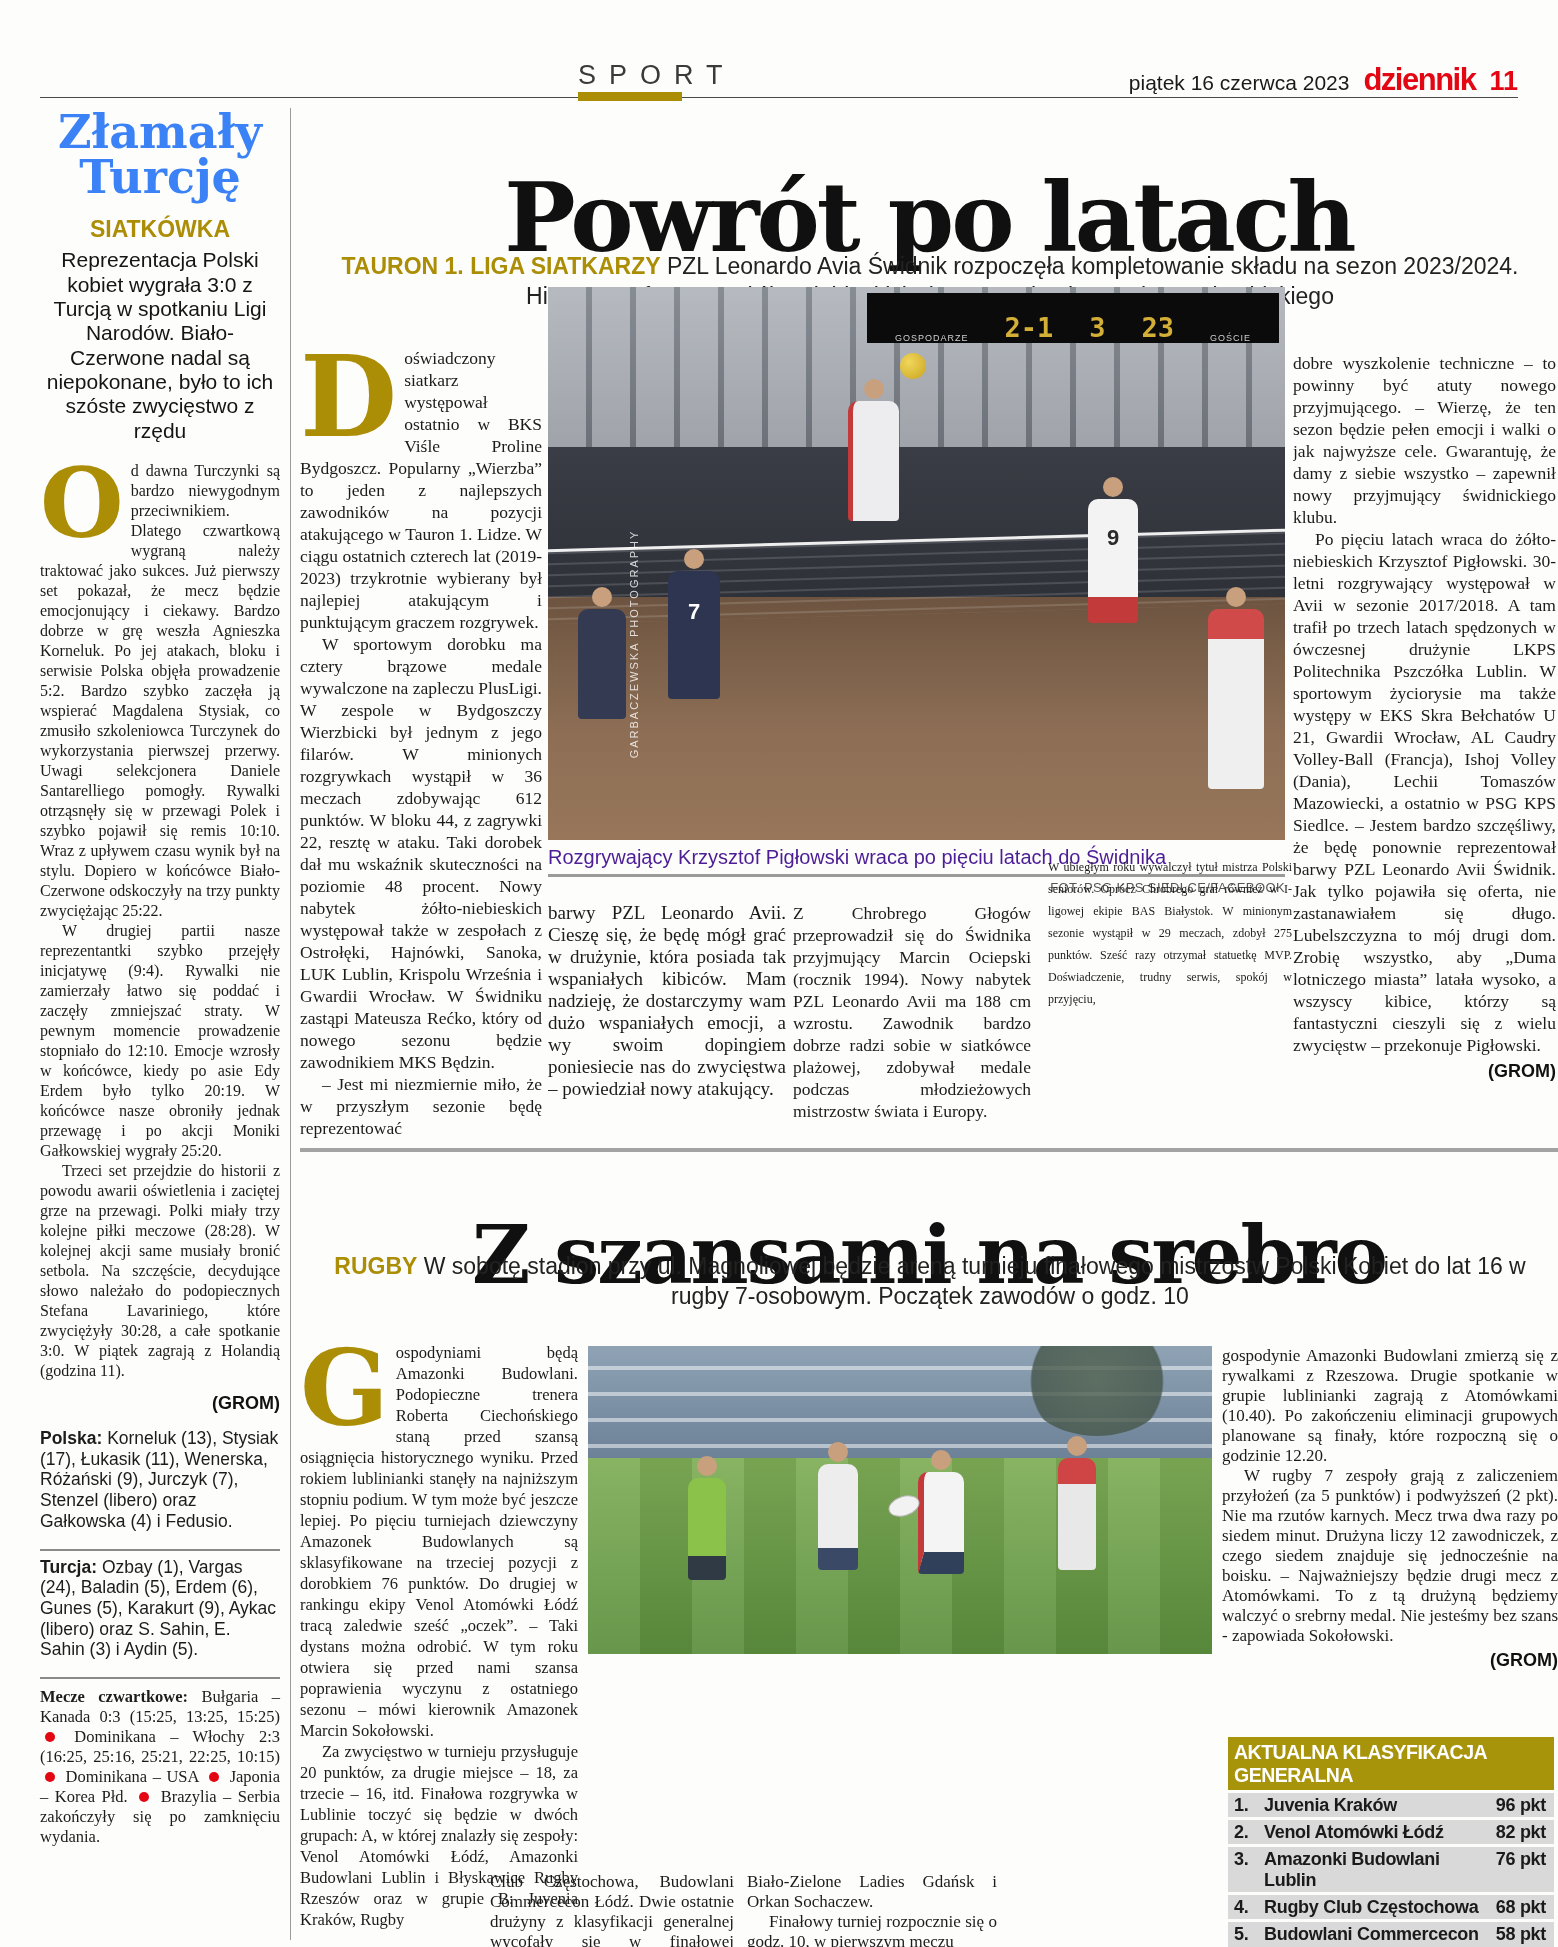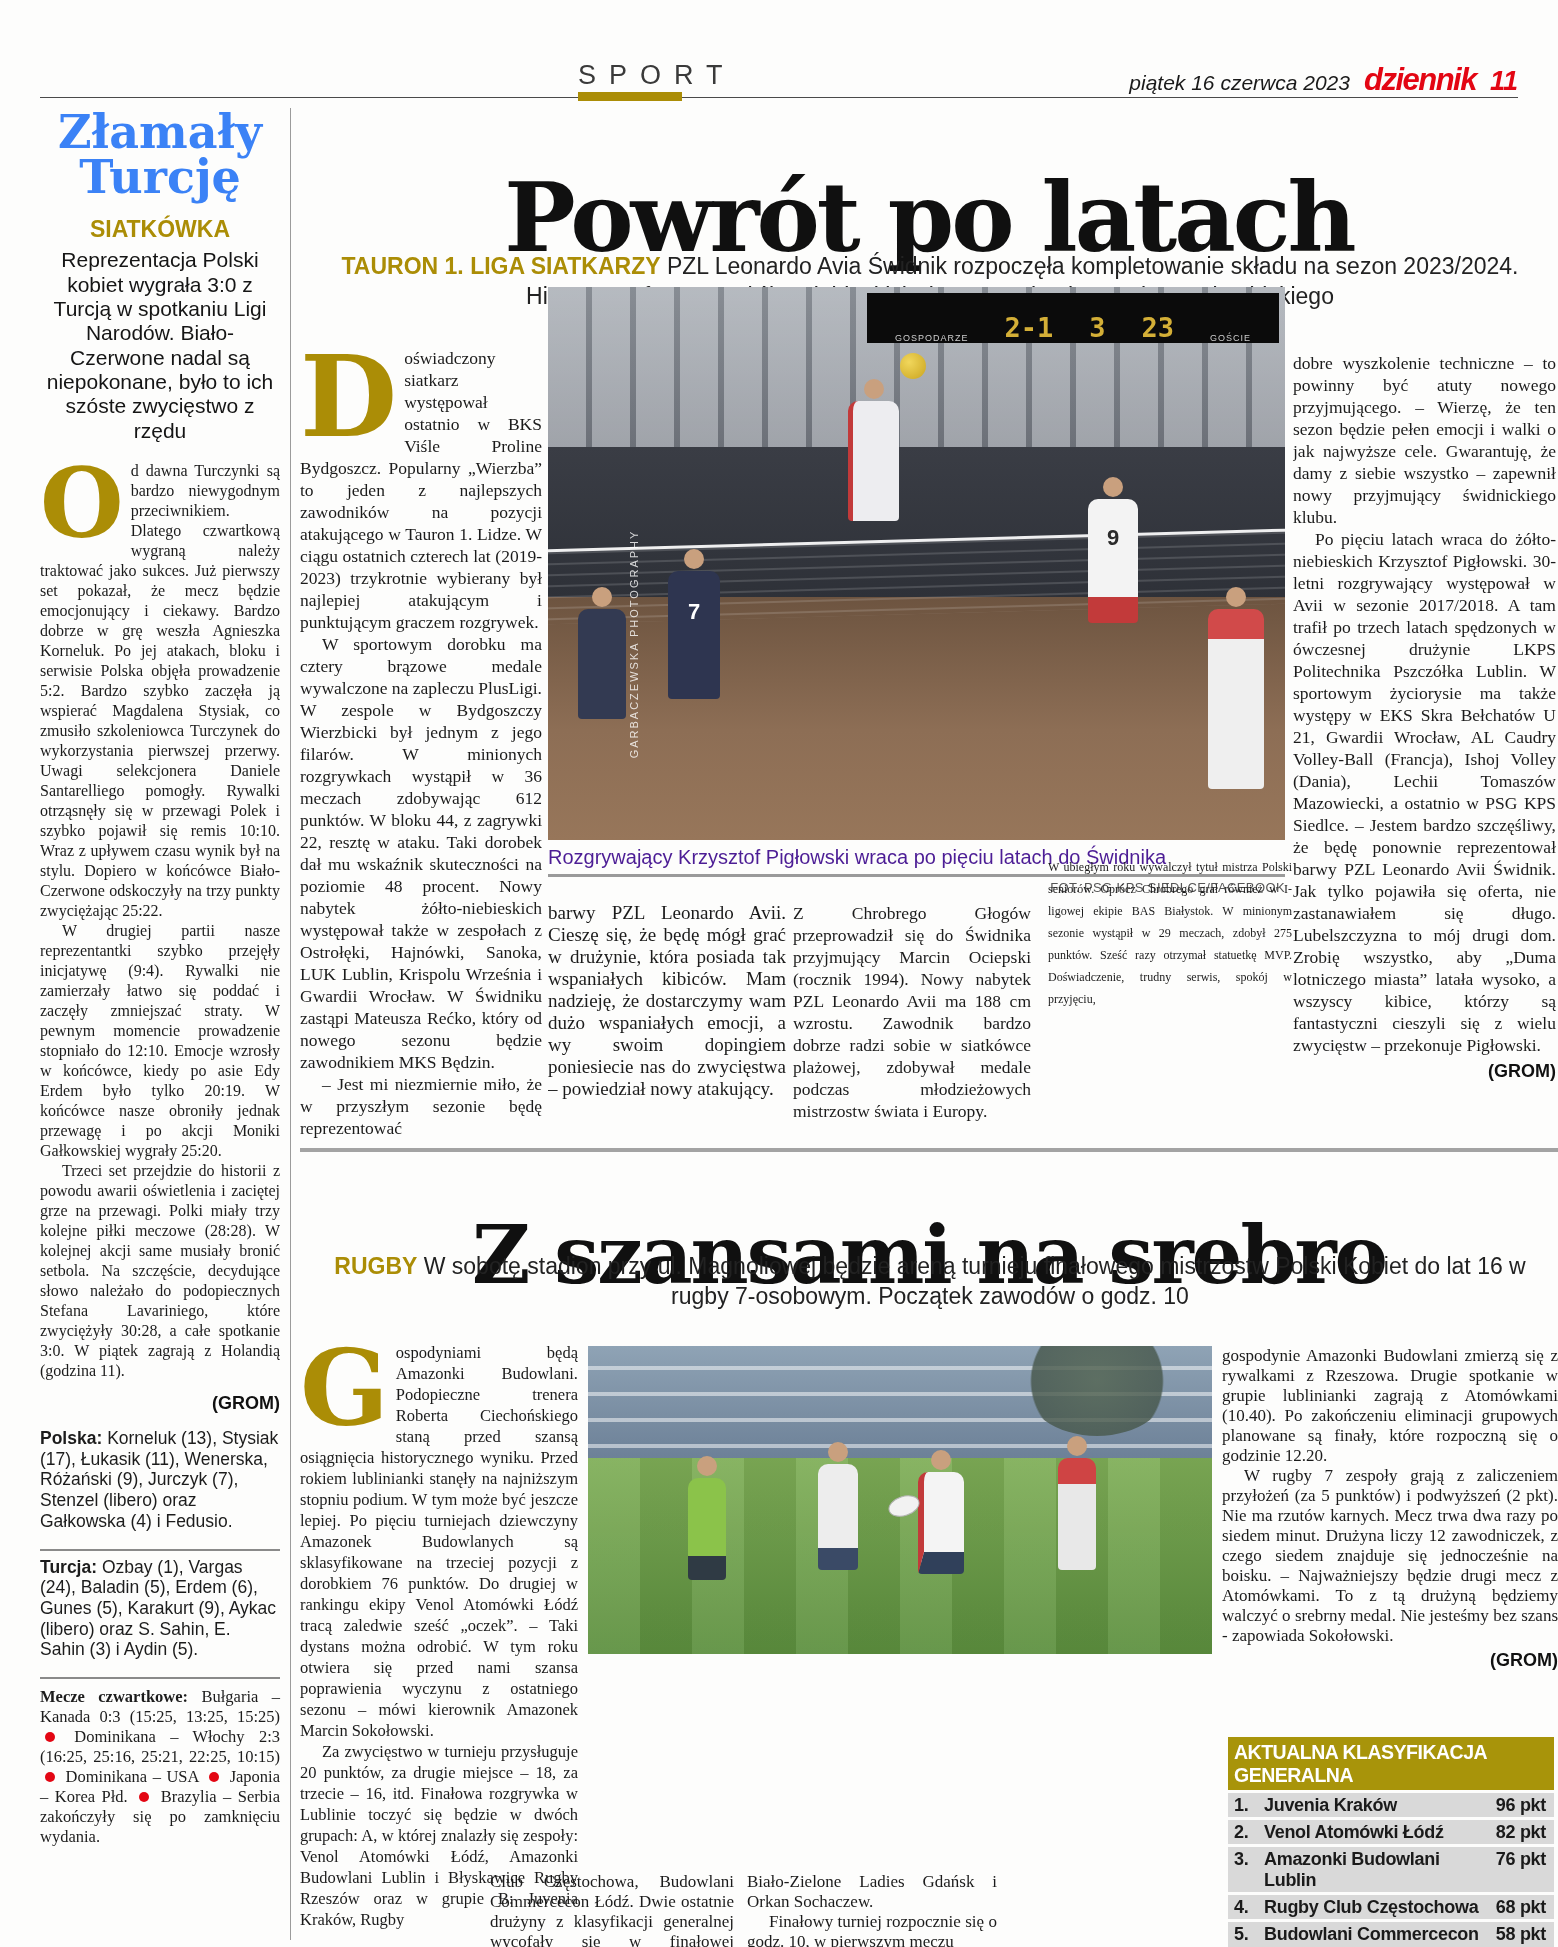--- a/index.html
+++ b/index.html
@@ -2,21 +2,21 @@
 <html lang="pl"><head>
 <meta charset="utf-8">
 <style>
   html,body{margin:0;padding:0;background:#e8e8e8;}
   .page{position:relative;width:1558px;height:1947px;background:#fdfdfc;margin:0 auto;
         overflow:hidden;font-family:"Liberation Sans",sans-serif;color:#1c1c1c;}
   
   .top-rule{position:absolute;left:40px;right:40px;top:97px;height:1px;background:#4a4a4a;}
   .sport{position:absolute;left:578px;top:60px;font-size:27px;letter-spacing:13px;color:#3a3a3a;}
   .sport-bar{position:absolute;left:578px;top:92px;width:104px;height:9px;background:#ab8d06;}
-  .masthead{position:absolute;right:40px;top:62px;display:flex;align-items:baseline;gap:14px;font-style:italic;}
+  .masthead{position:absolute;right:40px;top:62px;display:flex;align-items:baseline;gap:14px;}
   .m-date{font-size:21px;color:#1a1a1a;}
   .m-brand{font-size:31px;font-weight:bold;color:#e30613;letter-spacing:-1.5px;}
   .m-page{font-size:27px;font-weight:bold;color:#e30613;}
   
   .serifcol{font-family:"Liberation Serif",serif;text-align:justify;color:#1b1b1b;}
   .serifcol p{margin:0;}
   .serifcol p + p{text-indent:22px;}
   .dropcap{float:left;font-family:"DejaVu Serif",serif;font-weight:bold;color:#ab8d06;
            line-height:.82;padding:4px 7px 0 0;}
   .byline{text-align:right;font-family:"Liberation Sans",sans-serif;font-weight:bold;

